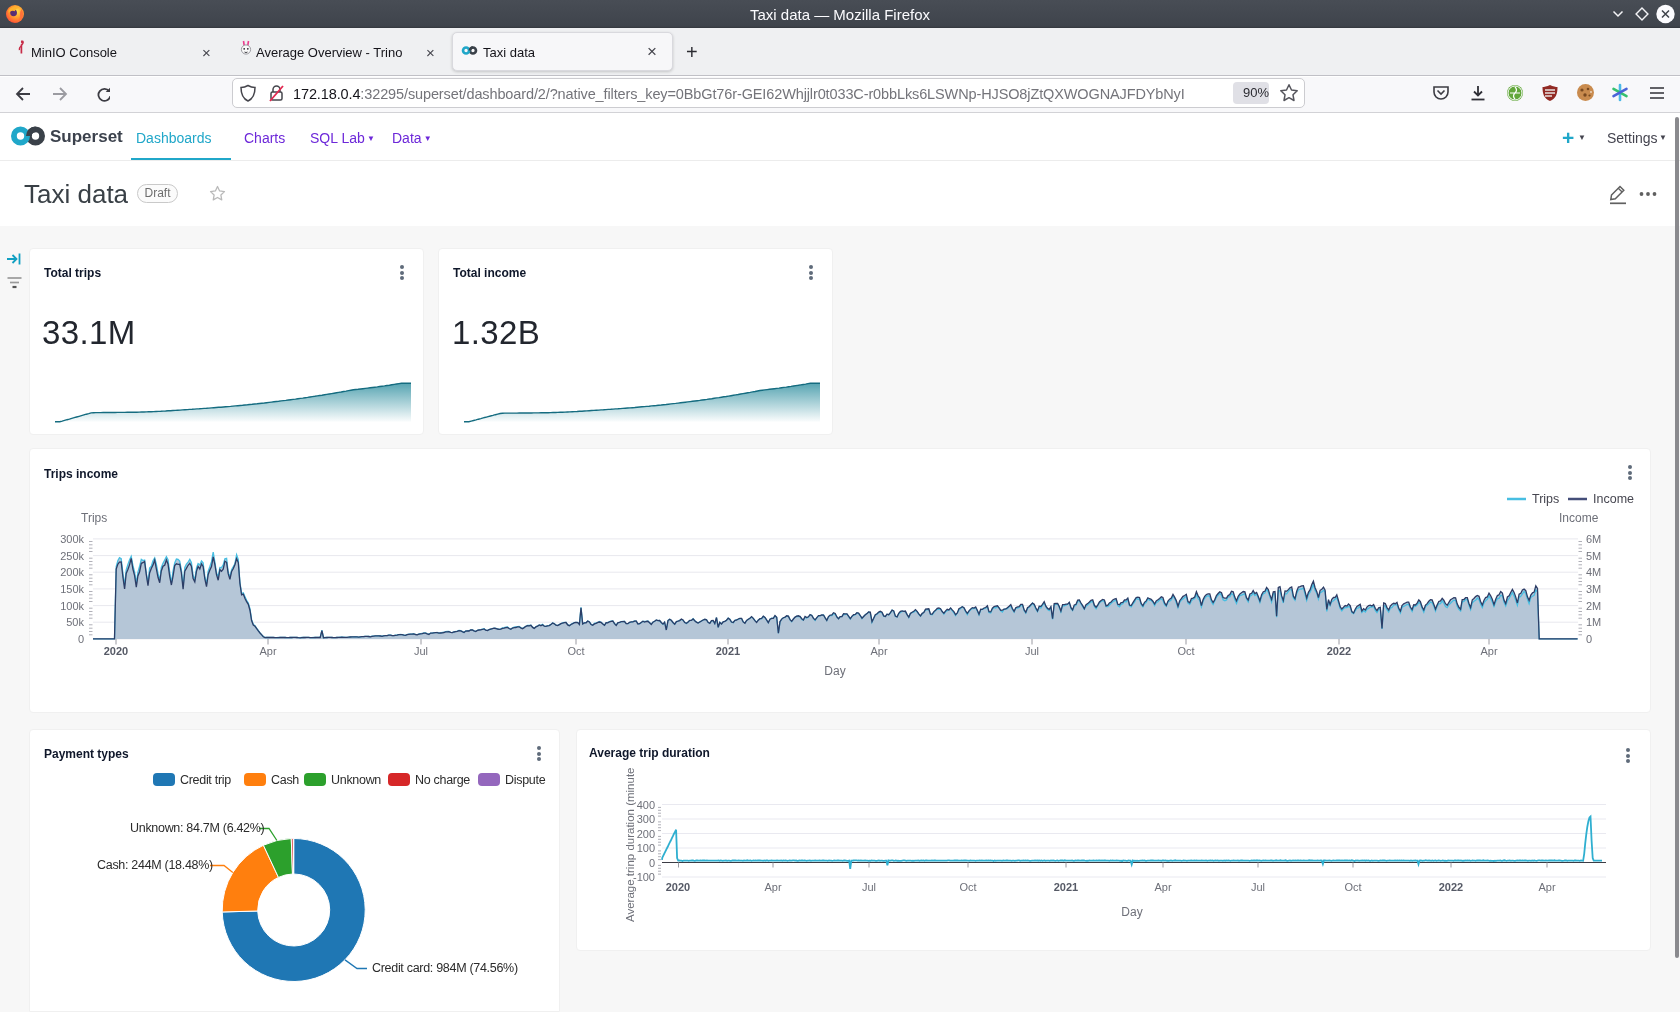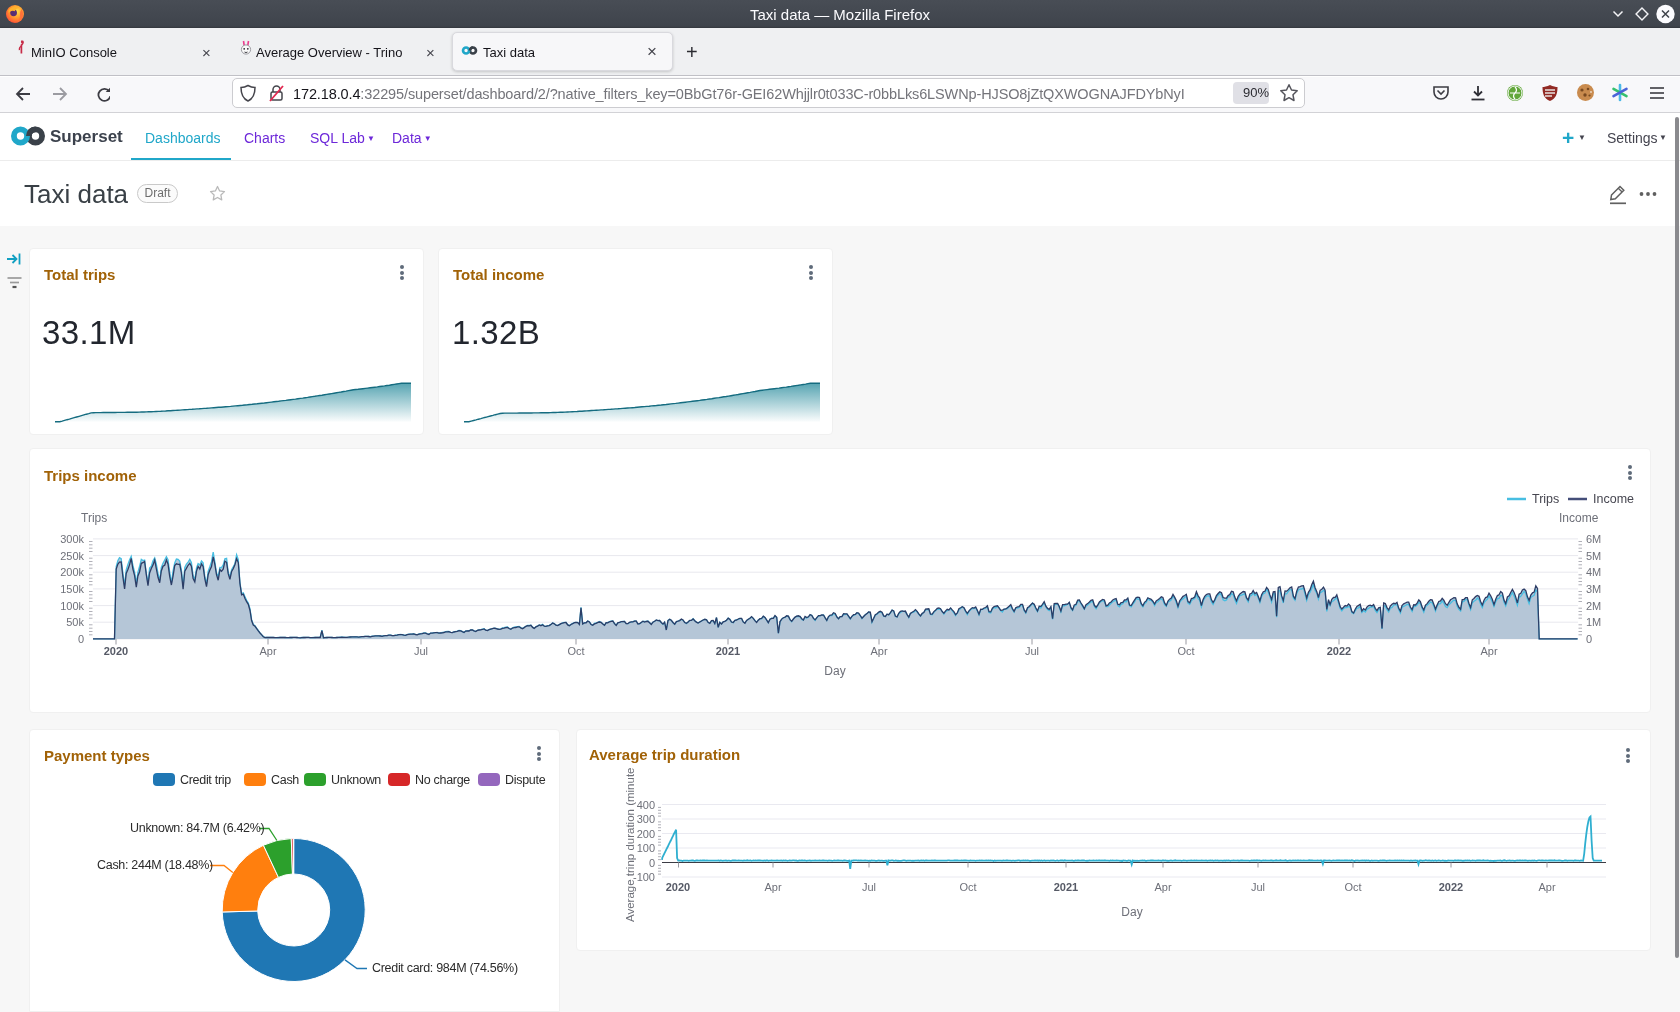--- a/index.html
+++ b/index.html
@@ -13,21 +13,21 @@
 #navbar{position:absolute;left:0;top:77px;width:1680px;height:35px;background:#f8f8fa}
 #urlfield{position:absolute;left:232px;top:78px;width:1073px;height:30px;background:#fff;border:1px solid #ccccd0;border-radius:5px}
 .urltxt{position:absolute;left:293px;top:86px;font-size:14.5px;letter-spacing:-0.12px;color:#15141a;white-space:nowrap}
 .urltxt span{color:#74747a}
 #zoombadge{position:absolute;left:1233px;top:82px;width:36px;height:22px;background:#e0e0e6;border-radius:4px;font-size:13px;color:#2b2b31;text-align:right;line-height:22px}
 #ssnav{position:absolute;left:0;top:112px;width:1680px;height:49px;background:#fff;border-top:1px solid #d2d2d6;border-bottom:1px solid #ececec}
 .navitem{position:absolute;top:130px;font-size:14px;color:#6d28d9}
 #dashhead{position:absolute;left:0;top:161px;width:1680px;height:65px;background:#fff}
 #content{position:absolute;left:0;top:226px;width:1680px;height:786px;background:#f7f7f7}
 .card{position:absolute;background:#fff;border-radius:4px;border:1px solid #f0f0f0}
-.ctitle{position:absolute;font-size:15px;font-weight:bold;color:#a16207;white-space:nowrap}
+.ctitle{position:absolute;font-size:12px;font-weight:bold;color:#0f172a;white-space:nowrap}
 .kebab{position:absolute;width:4px}
 .kebab i{display:block;width:4px;height:4px;border-radius:50%;background:#5f6b7a;margin-bottom:1.5px}
 .bignum{position:absolute;font-size:33px;color:#22262e;letter-spacing:0.4px}
 .axlbl{font-size:11px;fill:#6e7079}
 .axyear{font-size:11px;font-weight:bold;fill:#565a66}
 .axtitle{font-size:12px;fill:#6e7079}
 .leg{font-size:12.5px;fill:#464650}
 .dlbl{position:absolute;font-size:12.5px;letter-spacing:-0.3px;color:#2b2b2b;white-space:nowrap}
 .chip{position:absolute;width:22px;height:13px;border-radius:4px;top:773px}
 .chiplbl{position:absolute;top:773px;font-size:12.5px;letter-spacing:-0.3px;color:#2c2c2c;white-space:nowrap}
@@ -142,21 +142,21 @@
   <path d="M1,2 H15 M1,7 H15 M1,12 H15" stroke="#2f2f36" stroke-width="1.7"></path>
  </svg>
 
 <div id="ssnav"></div>
  <svg class="abs" style="left:10px;top:124px" width="36" height="24" viewBox="0 0 36 24">
   <circle cx="25.5" cy="12" r="6.6" fill="none" stroke="#3a4149" stroke-width="5.8"></circle>
   <circle cx="10.5" cy="12" r="6.6" fill="none" stroke="#20a7c9" stroke-width="5.8"></circle>
   <path d="M25.5,5.4 A6.6,6.6 0 0 0 18.9,12" fill="none" stroke="#3a4149" stroke-width="5.8"></path>
  </svg>
  <div class="abs" style="left:50px;top:127px;font-size:17px;font-weight:bold;color:#3c424d">Superset</div>
- <div class="navitem" style="left:145px;color:#20a7c9">Dashboards</div>
+ <div class="navitem" style="left:136px;color:#20a7c9">Dashboards</div>
  <div class="abs" style="left:131px;top:158px;width:100px;height:2px;background:#20a7c9"></div>
  <div class="navitem" style="left:244px">Charts</div>
  <div class="navitem" style="left:310px">SQL Lab<span style="font-size:8px;vertical-align:2px"> ▼</span></div>
  <div class="navitem" style="left:392px">Data<span style="font-size:8px;vertical-align:2px"> ▼</span></div>
  <div class="abs" style="left:1562px;top:126px;font-size:21px;font-weight:bold;color:#20a7c9">+</div>
  <div class="abs" style="left:1578px;top:133px;font-size:8px;color:#44444f">▼</div>
  <div class="abs" style="left:1607px;top:130px;font-size:14px;color:#44444f">Settings</div>
  <div class="abs" style="left:1659px;top:133px;font-size:8px;color:#44444f">▼</div>
 
 <div id="dashhead"></div>

